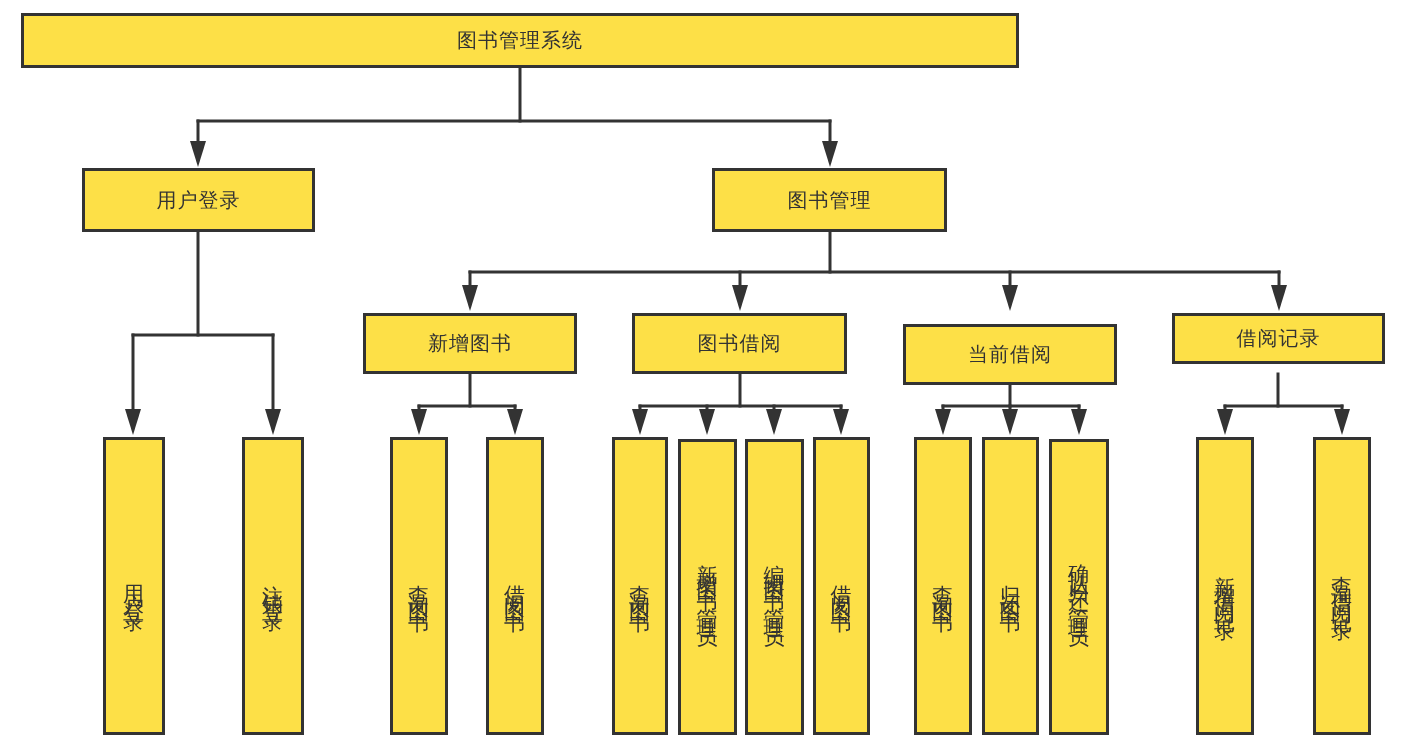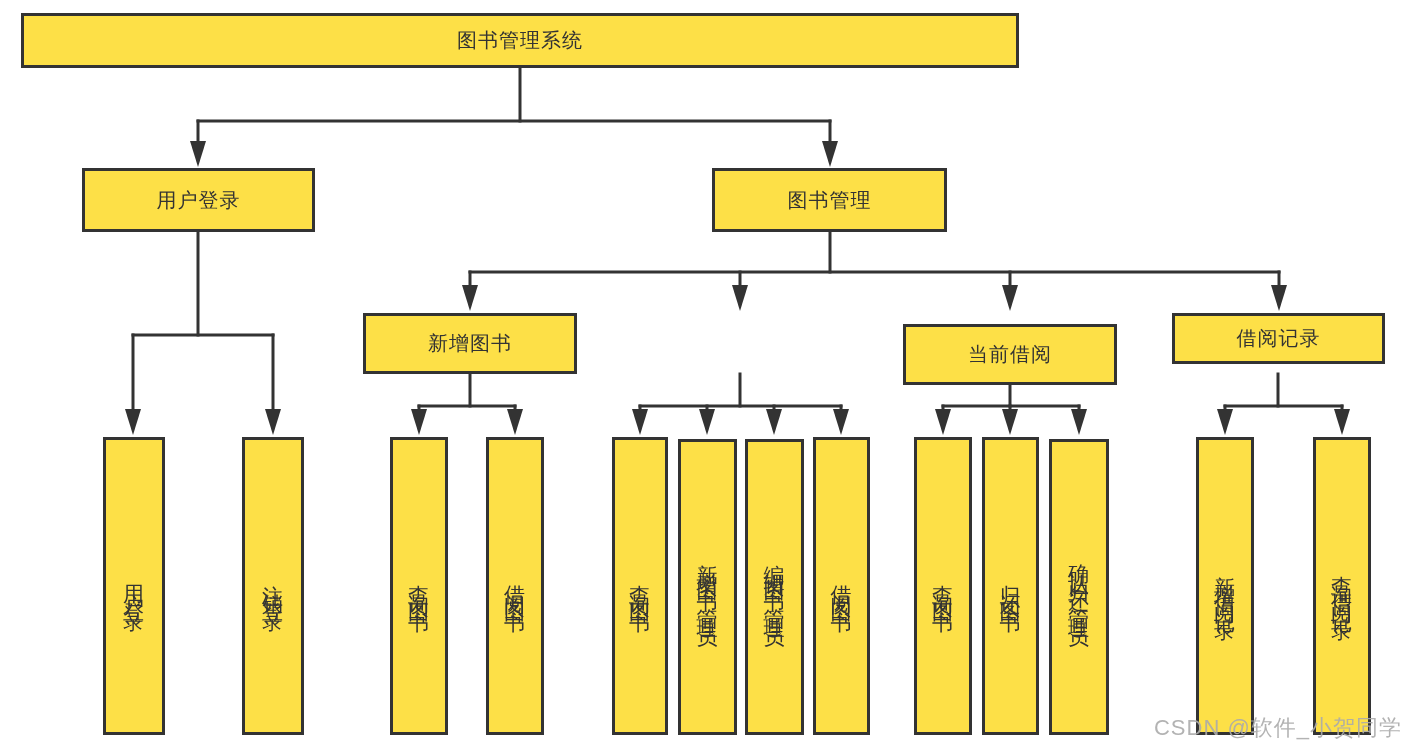--- a/index.html
+++ b/index.html
@@ -133,20 +133,21 @@
       <polygon points="1334,409 1350,409 1342,435" stroke="none"></polygon>
     </g>
   </svg>
 
   <div class="box" style="left:21px; top:13px; width:998px; height:55px;">图书管理系统</div>
 
   <div class="box" style="left:82px; top:168px; width:233px; height:64px;">用户登录</div>
   <div class="box" style="left:712px; top:168px; width:235px; height:64px;font-family:Liberation Mono, monospace;">图书管理</div>
 
   <div class="box" style="left:363px; top:313px; width:214px; height:61px;">新增图书</div>
+  <div class="box" style="left:632px; top:313px; width:215px; height:61px;">图书借阅</div>
   <div class="box" style="left:903px; top:324px; width:214px; height:61px;">当前借阅</div>
   <div class="box" style="left:1172px; top:313px; width:213px; height:51px;">借阅记录</div>
 
   <div class="box" style="left:103px; top:437px; width:62px; height:298px;">
     <span class="vtext">用户登录</span>
   </div>
   <div class="box" style="left:242px; top:437px; width:62px; height:298px;">
     <span class="vtext">注销登录</span>
   </div>
 
@@ -180,15 +181,14 @@
     <span class="vtext">确认归还（管理员）</span>
   </div>
 
   <div class="box" style="left:1196px; top:437px; width:58px; height:298px;">
     <span class="vtext">新增借阅记录</span>
   </div>
   <div class="box" style="left:1313px; top:437px; width:58px; height:298px;">
     <span class="vtext">查询借阅记录</span>
   </div>
 
-  <div class="watermark">CSDN @软件_小贺同学</div>
 
 </div>
 
 </body></html>

